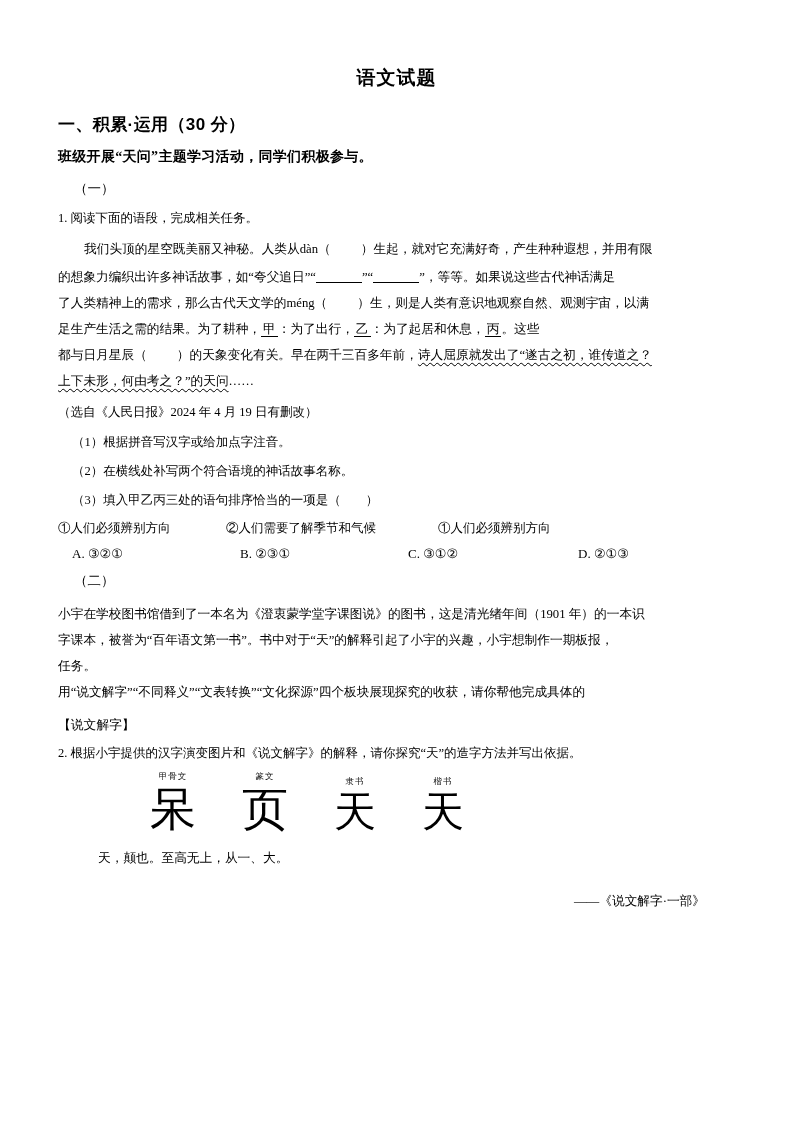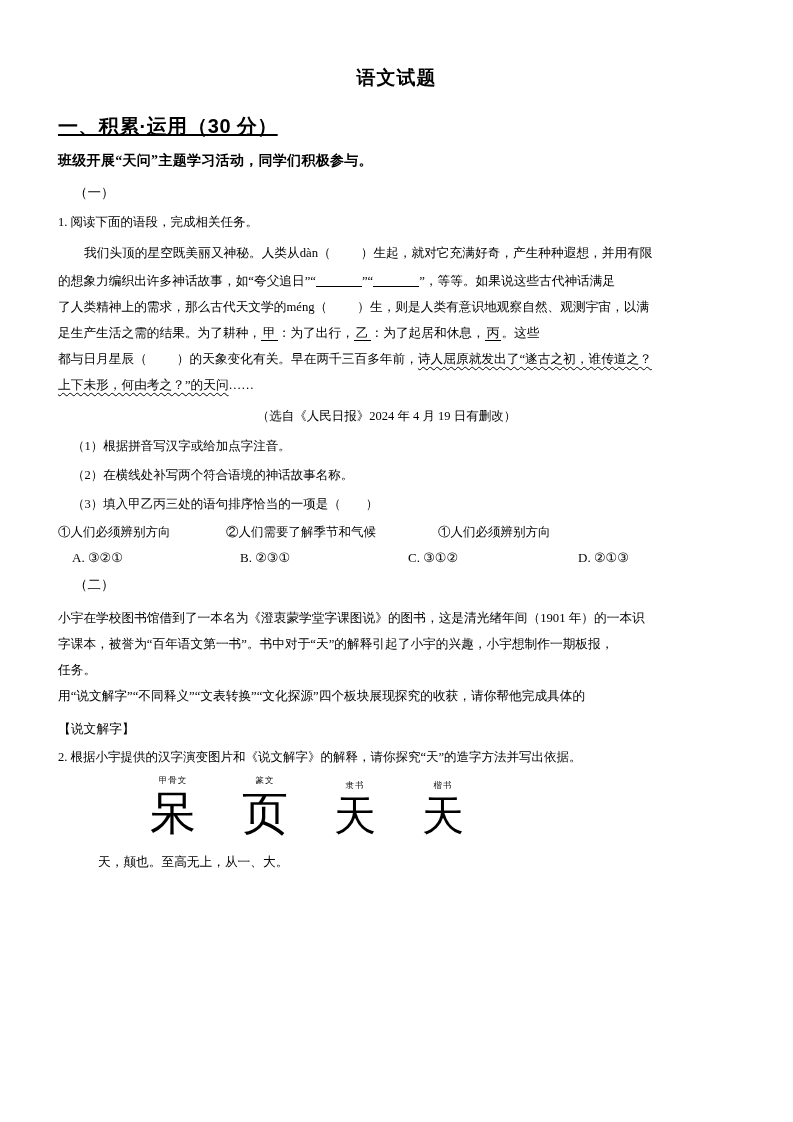--- a/index.html
+++ b/index.html
@@ -21,26 +21,25 @@
   }
   .doc-title {
     text-align: center;
     font-size: 19px;
     font-weight: bold;
     font-family: "Liberation Sans", sans-serif;
     margin: 20px 0 22px 0;
     letter-spacing: 1px;
   }
   .sec-head {
-    font-size: 20px;
+    font-size: 17px;
     font-weight: bold;
     font-family: "Liberation Sans", sans-serif;
     margin: 0 0 12px 0;
     letter-spacing: 0.4px;
-    text-decoration: underline;
   }
   .sec-sub {
     font-size: 14px;
     font-weight: bold;
     font-family: Liberation Serif, serif;
     margin: 0 0 14px 0;
     letter-spacing: 0.3px;
   }
   .group-label {
     font-size: 13.5px;
@@ -77,21 +76,21 @@
     text-decoration-thickness: 1px;
     text-underline-offset: 3px;
   }
   .paren-blank {
     display: inline-block;
     min-width: 30px;
     text-align: center;
   }
   .source-right {
     font-size: 12.5px;
-    text-align: center;
+    text-align: left;
     margin: 10px 0 12px 0;
     padding-right: 20px;
   }
   .sub-q {
     font-size: 12.5px;
     margin: 0 0 10px 14px;
     line-height: 1.5;
   }
   .opts-row {
     font-size: 12.5px;
@@ -231,14 +230,15 @@
       <div class="glyph-char small">天</div>
     </div>
     <div class="glyph-cell">
       <div class="glyph-cap">楷书</div>
       <div class="glyph-char small">天</div>
     </div>
   </div>
 
   <div class="shuowen-line">天，颠也。至高无上，从一、大。</div>
 
+  <div class="attrib">——《说文解字·一部》</div>
 
 </div>
 
 </body></html>

